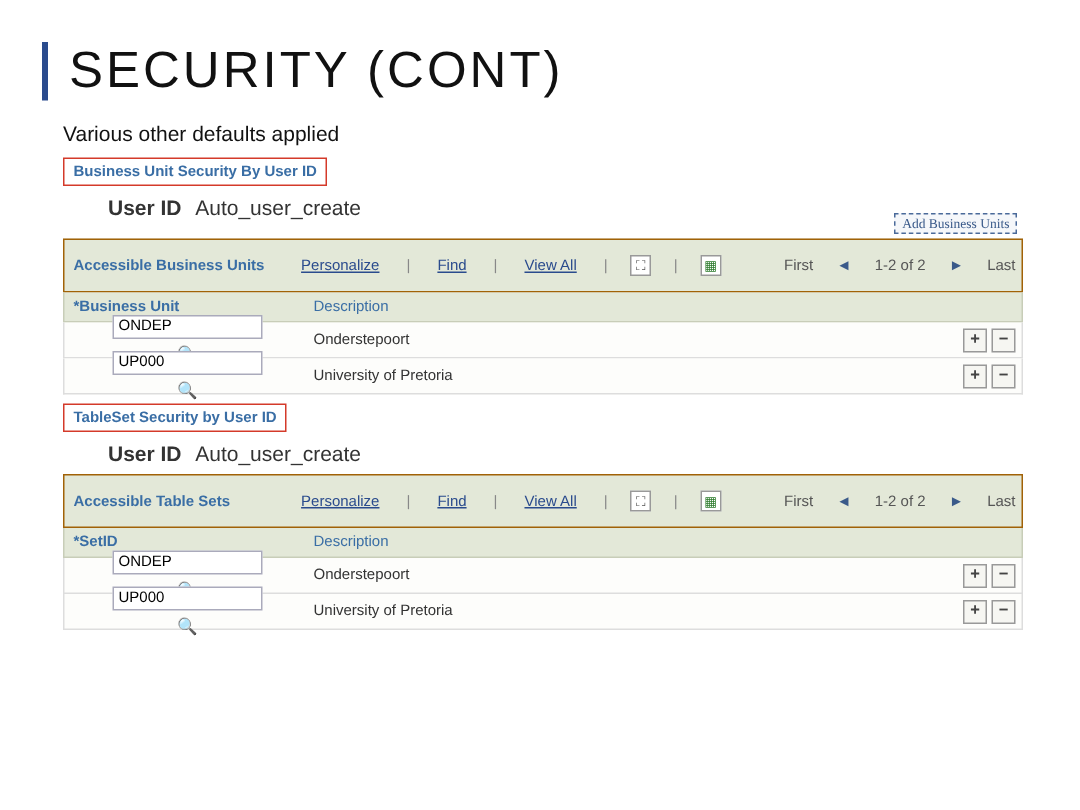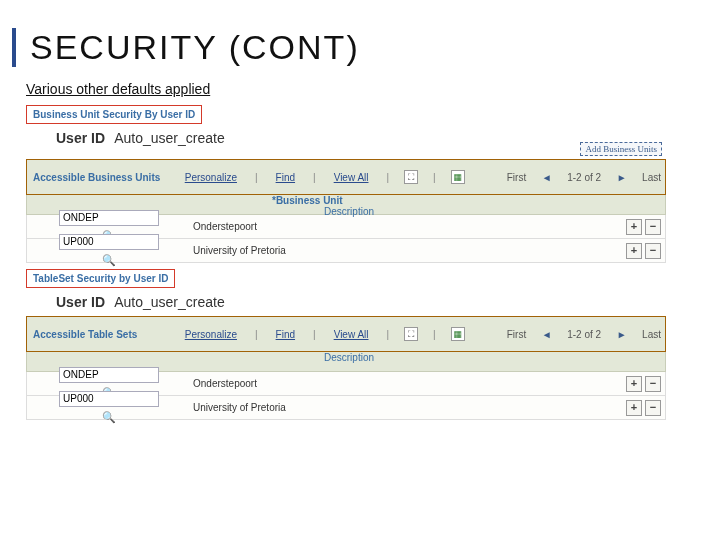--- a/index.html
+++ b/index.html
@@ -5,39 +5,38 @@
   * { box-sizing: border-box; }
   body {
     margin: 0;
     font-family: Arial, Helvetica, sans-serif;
     background: #fff;
     width: 720px;
     height: 540px;
     overflow: hidden;
   }
   .slide {
-    padding: 28px 28px 0 12px;
+    padding: 28px 28px 0 28px;
   }
   .title-wrap {
     border-left: 4px solid #2a4b8d;
     padding-left: 14px;
     margin-bottom: 14px;
   }
   .title {
     font-size: 34px;
     font-weight: 400;
     letter-spacing: 2px;
     color: #111;
     margin: 0;
   }
   .subtitle {
     font-size: 14px;
     color: #111;
     margin: 6px 0 8px 14px;
-    text-decoration: underline;
   }
   .pane {
     font-size: 10px;
     color: #333;
     margin-left: 14px;
     width: 640px;
   }
   .section-header {
     color: #3a6ea5;
     font-size: 10px;
@@ -122,21 +121,20 @@
   .grid-header-row {
     display: flex;
     background: #e3e8d8;
     border-left: 1px solid #c8cdb8;
     border-right: 1px solid #c8cdb8;
     border-bottom: 1px solid #c8cdb8;
     font-size: 10px;
     color: #3a6ea5;
     height: 20px;
     align-items: center;
-    flex-direction: column;
   }
   .grid-header-row .col-a { width: 160px; padding-left: 6px; font-weight:600;}
   .grid-header-row .col-b { flex: 1; padding-left: 6px; font-weight:400;}
   .grid-row {
     display: flex;
     align-items: center;
     border-left: 1px solid #ddd;
     border-right: 1px solid #ddd;
     border-bottom: 1px solid #ddd;
     height: 24px;
@@ -267,20 +265,21 @@
           <span class="icon-btn excel">▦</span>
           <span style="width:14px;"></span>
           <span>First</span>
           <span class="nav-arrow">◄</span>
           <span>1-2 of 2</span>
           <span class="nav-arrow">►</span>
           <span>Last</span>
         </div>
       </div>
       <div class="grid-header-row">
+        <div class="col-a">*SetID</div>
         <div class="col-b">Description</div>
       </div>
 
       <div class="grid-row">
         <div class="col-a">
           <input class="txt-input" value="ONDEP" style="">
           <span class="lookup">🔍</span>
         </div>
         <div class="col-b">Onderstepoort</div>
         <div class="col-c">

